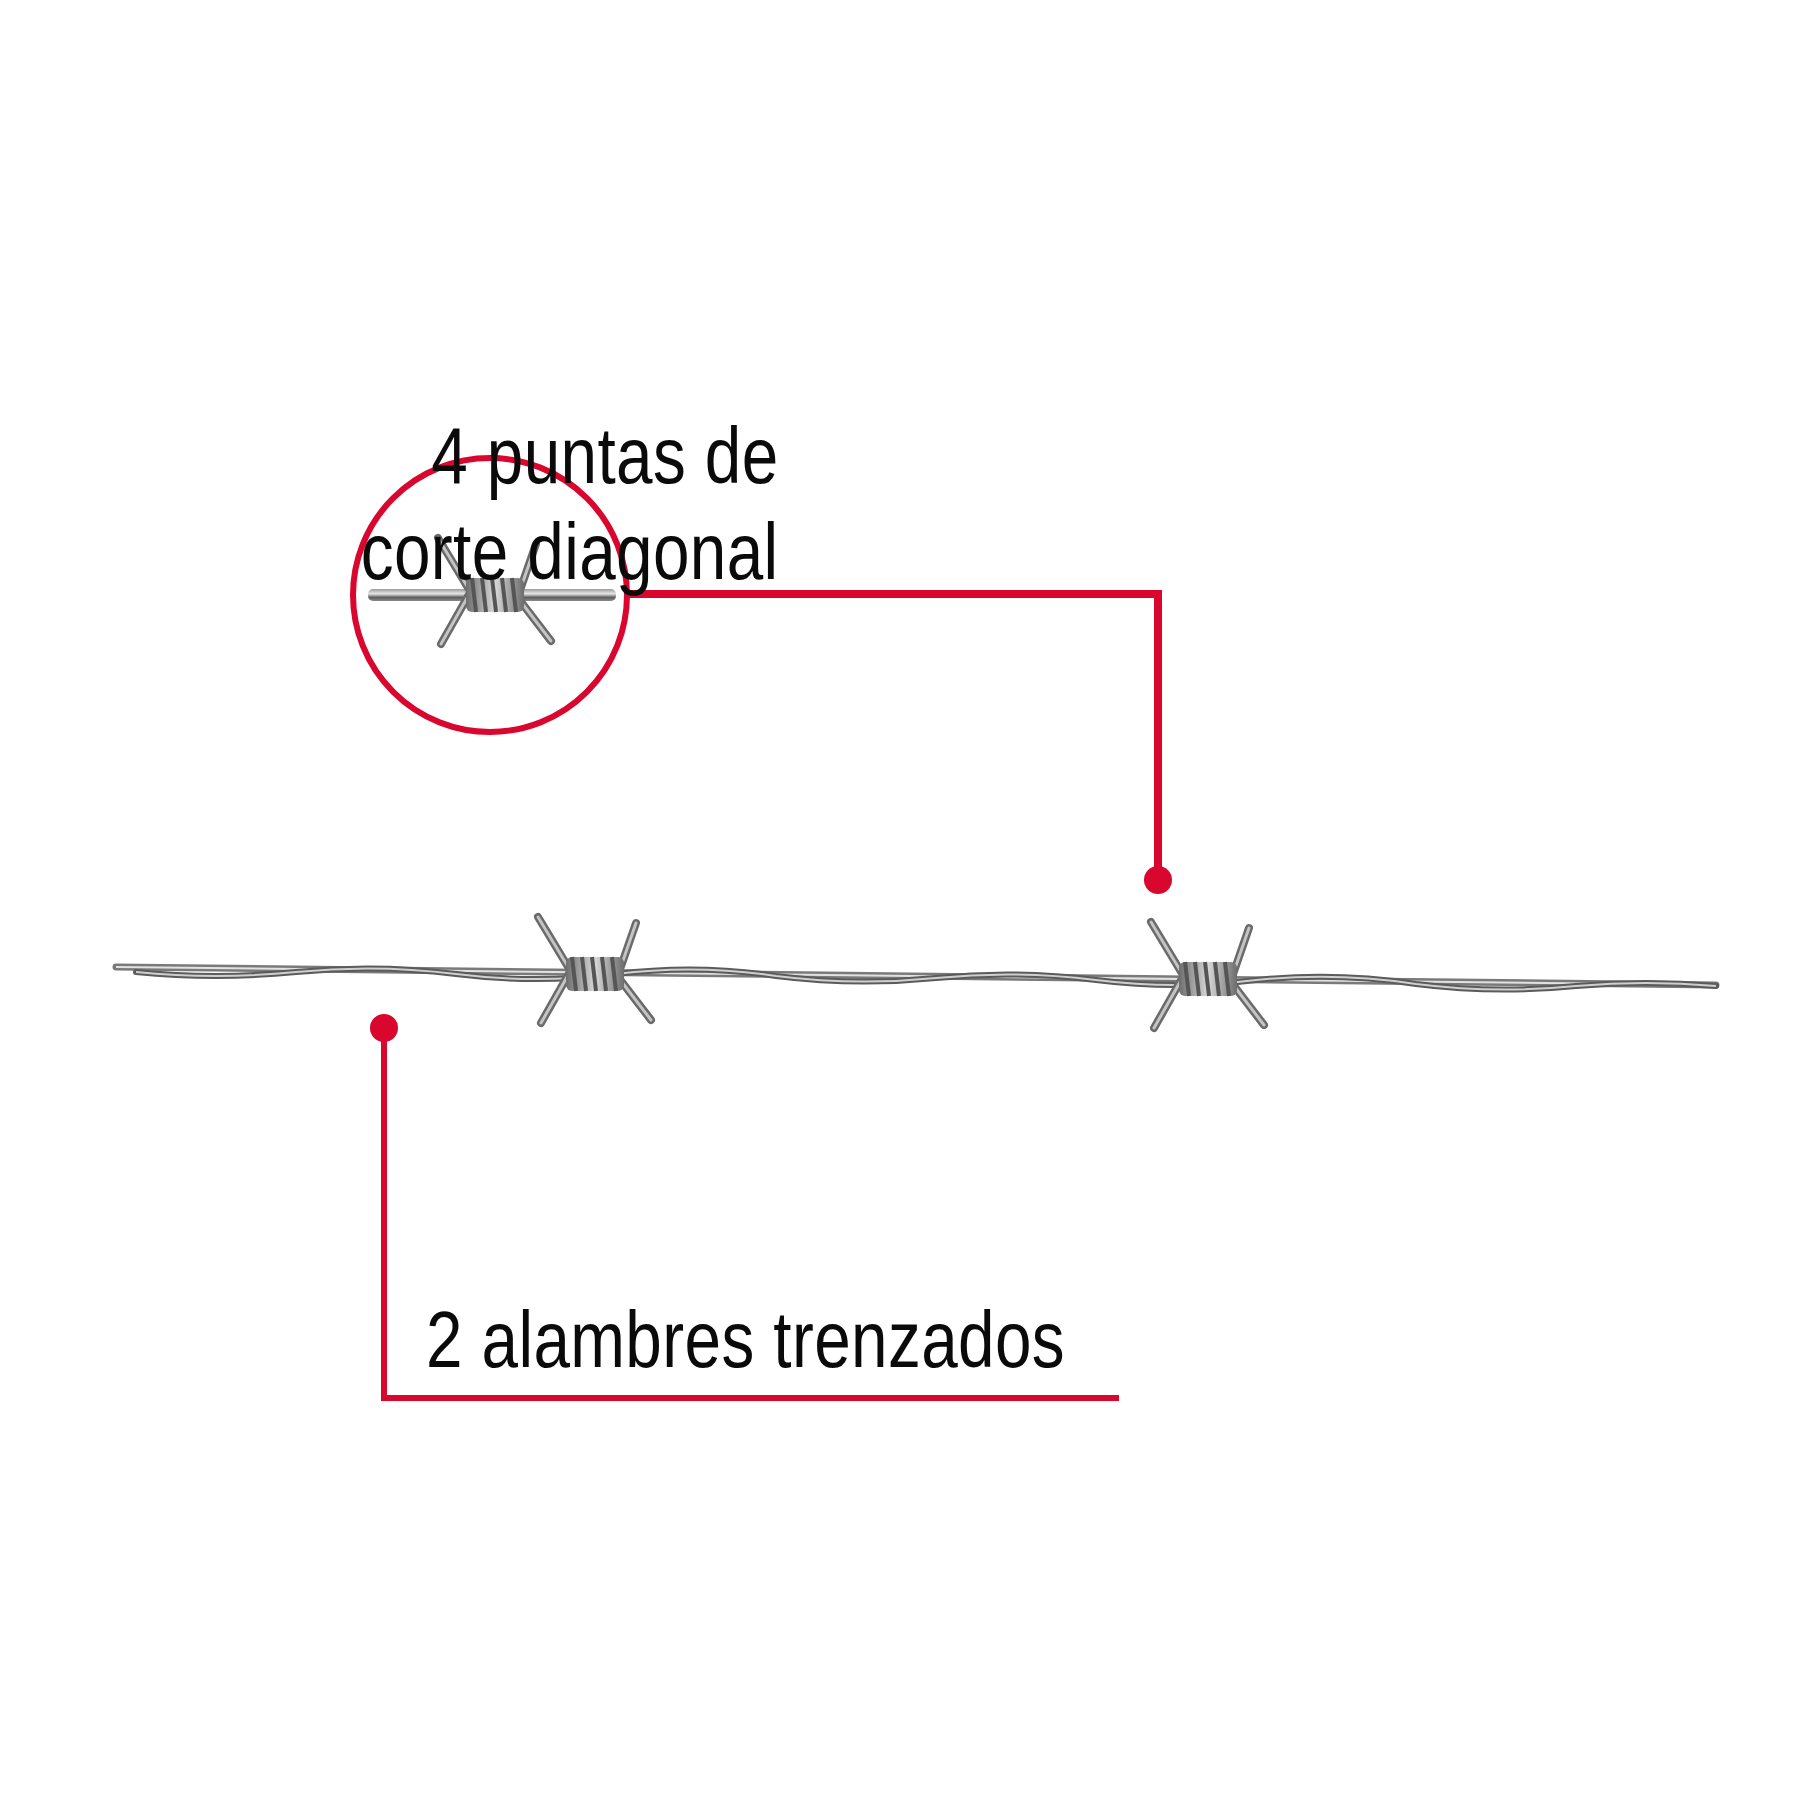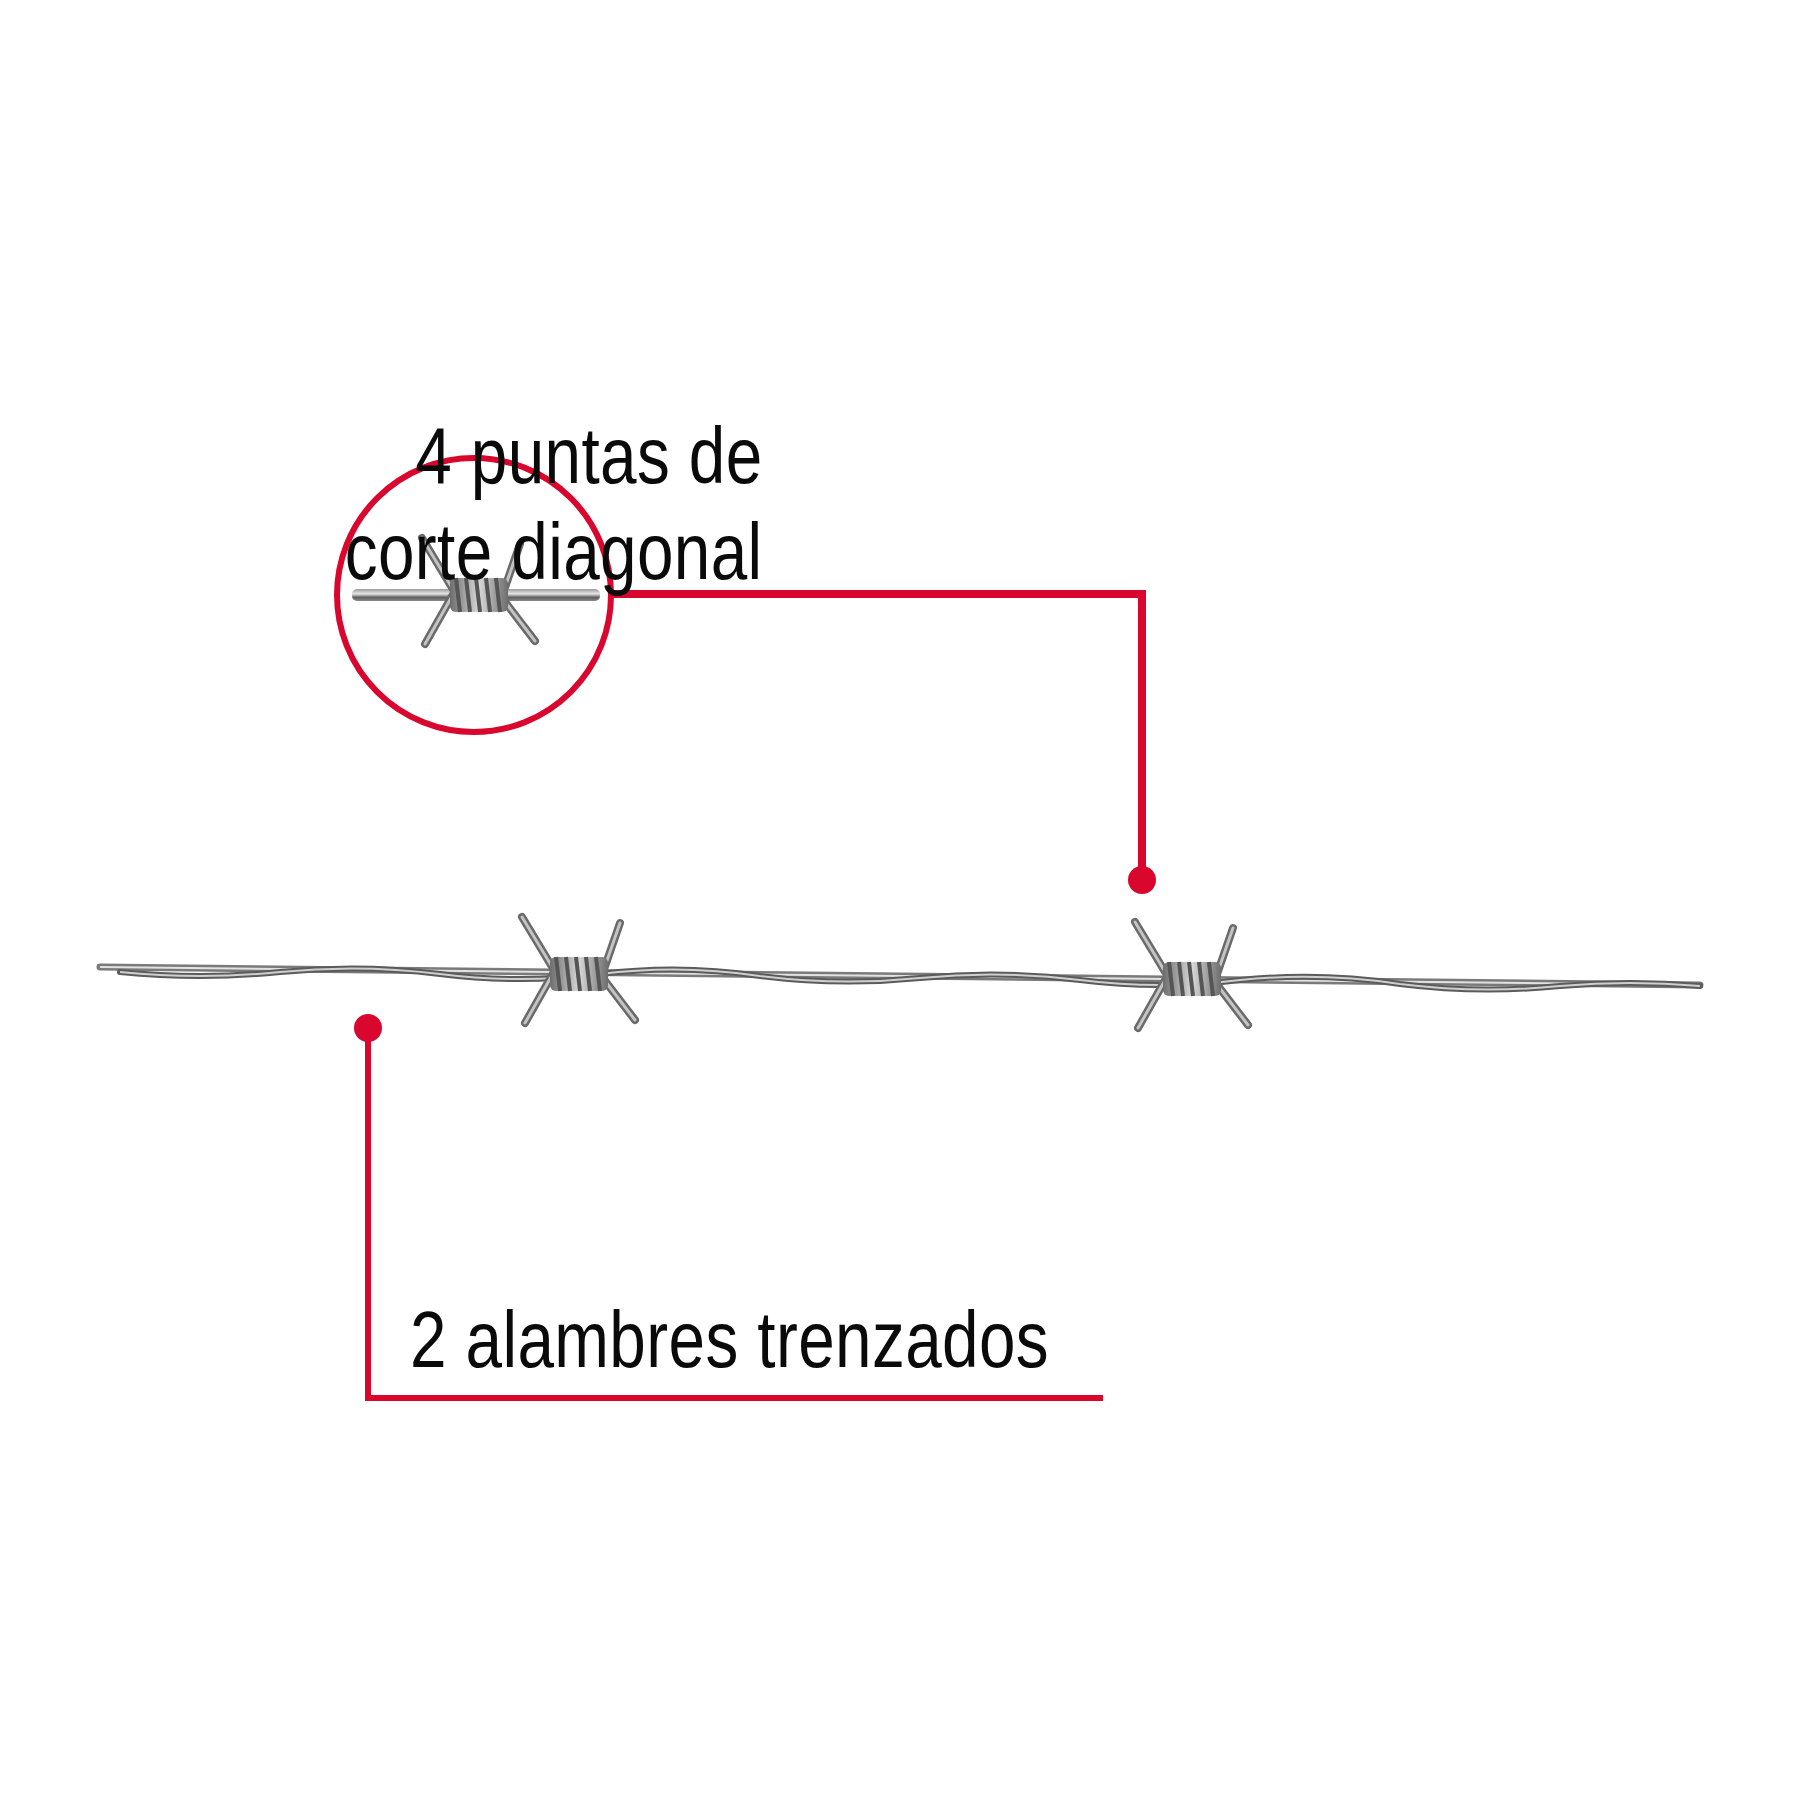--- a/index.html
+++ b/index.html
@@ -1,17 +1,17 @@
 <!DOCTYPE html>
 <html><head>
   <meta charset="utf-8">
   <style>
     html, body { margin: 0; padding: 0; background: #ffffff; }
     body { width: 1800px; height: 1800px; position: relative; overflow: hidden; font-family: "Liberation Sans", sans-serif; }
-    .canvas { position: absolute; left: 0; top: 0; width: 1448px; height: 1800px; }
+    .canvas { position: absolute; left: 16px; top: 0; width: 1448px; height: 1800px; }
     .label {
       position: absolute;
       font-family: "Liberation Sans", sans-serif;
       color: #0a0a0a;
       font-weight: normal;
       letter-spacing: 0.5px;
       transform: scaleX(0.82);
       white-space: nowrap;
       line-height: 1;
     }

